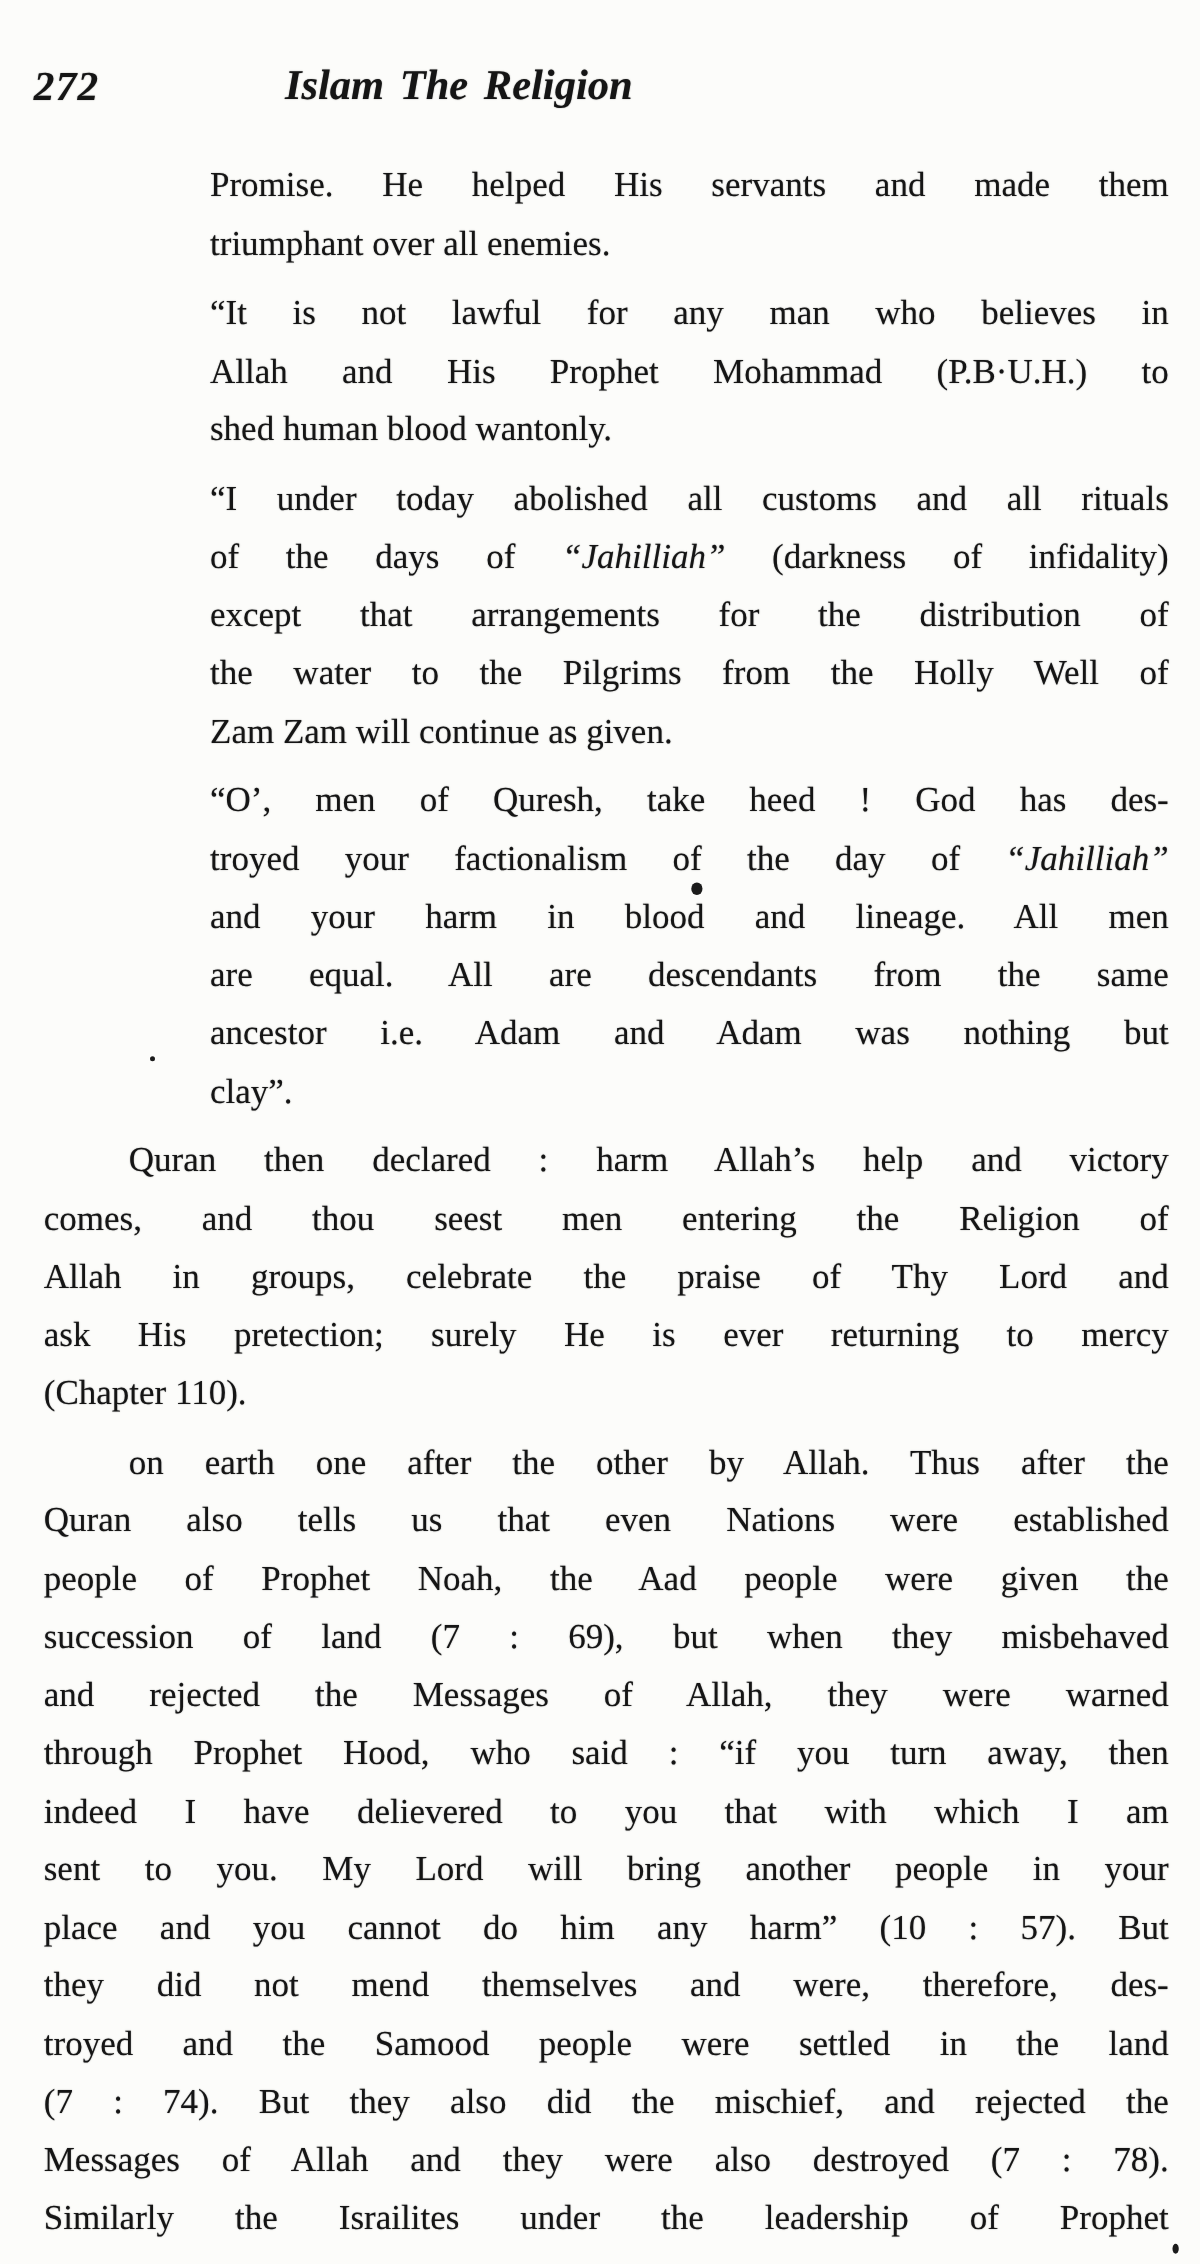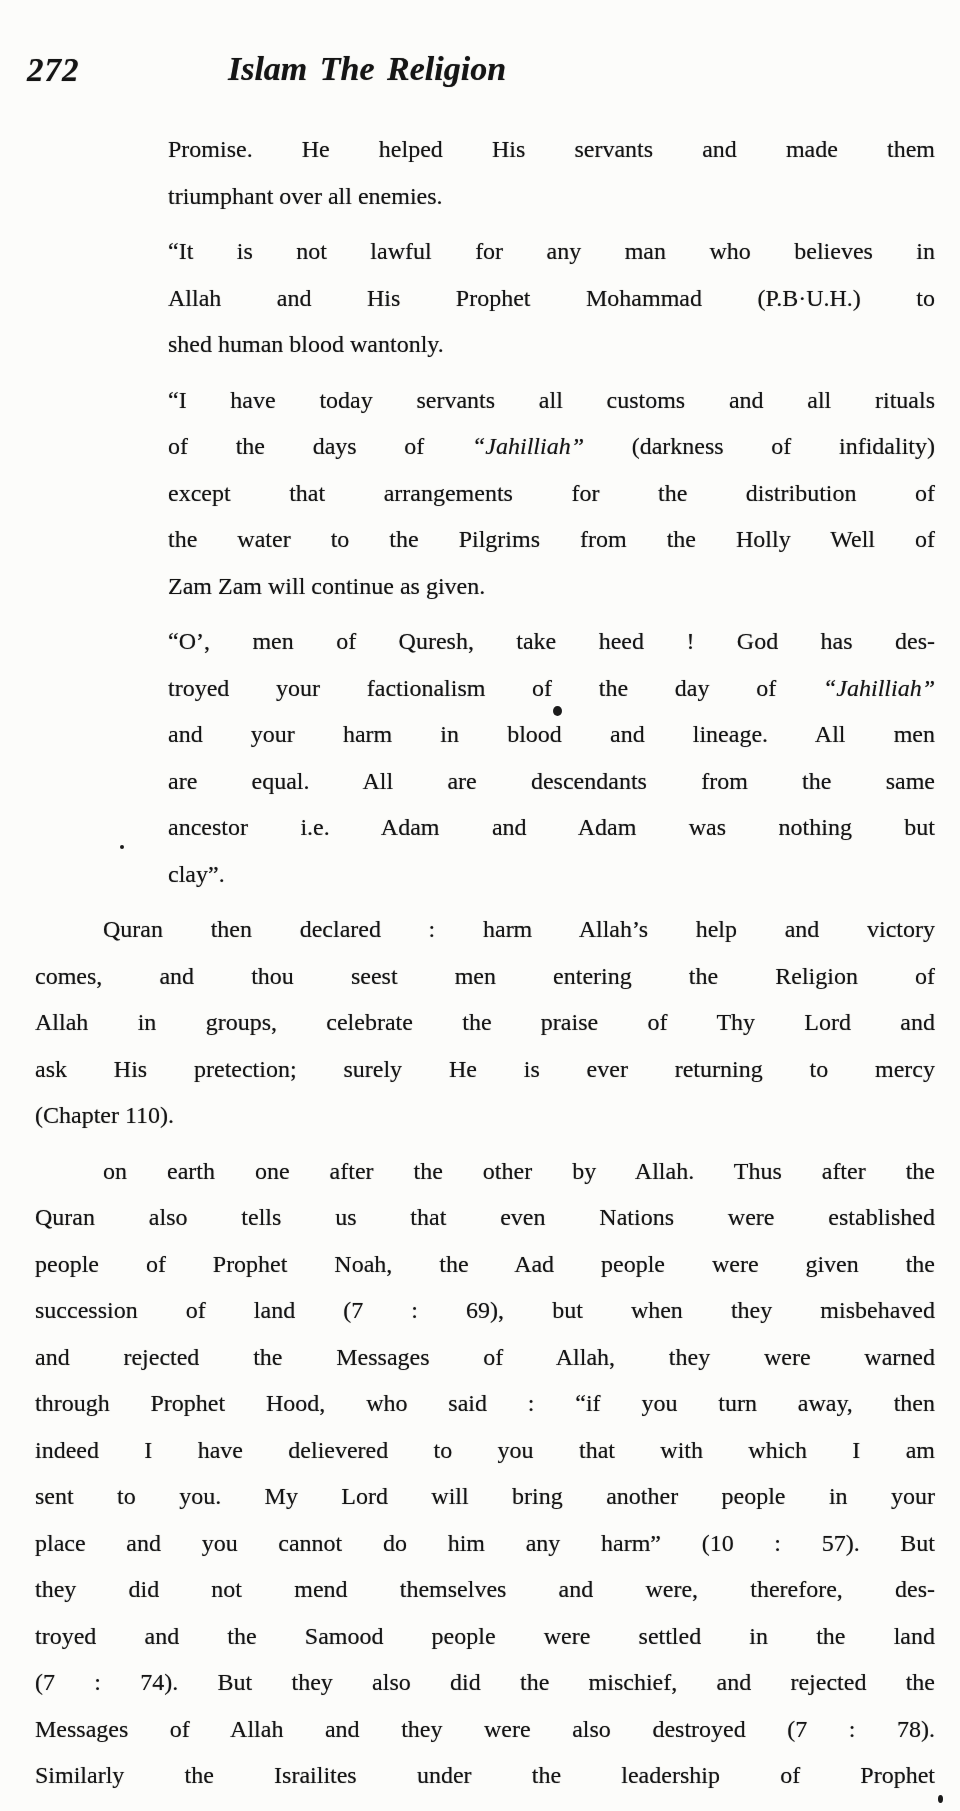--- a/index.html
+++ b/index.html
@@ -26,21 +26,21 @@
   .page-title {
     position: absolute; left: 332px; top: 0;
     transform: translateX(-50%);
     font-size: 34px; font-weight: bold; font-style: italic;
     white-space: nowrap;
     word-spacing: 4px;
     text-align: right;
   }
   .content {
     margin-top: 30px;
-    font-size: 24px;
+    font-size: 28px;
     line-height: 46.5px;
   }
   .para { margin: 0 0 9px 0; }
   .para:last-child { margin-bottom: 0; }
   .para.quote { margin-left: 133px; }
   .para.body .line:first-child { text-indent: 68px; }
   .line {
     text-align: justify;
     text-align-last: justify;
   }
@@ -64,21 +64,21 @@
       <div class="para quote">
         <div class="line">Promise.  He helped His servants and made them</div>
         <div class="line short-last">triumphant over all enemies.</div>
       </div>
       <div class="para quote">
         <div class="line">“It is not lawful for any man who believes in</div>
         <div class="line">Allah and His Prophet Mohammad (P.B·U.H.) to</div>
         <div class="line short-last">shed human blood wantonly.</div>
       </div>
       <div class="para quote">
-        <div class="line">“I have today servants all customs and all rituals</div>
+        <div class="line">“I under today abolished all customs and all rituals</div>
         <div class="line"><span>of the days of </span><i>“Jahilliah”</i><span> (darkness of infidality)</span></div>
         <div class="line">except that arrangements for the distribution of</div>
         <div class="line">the water to the Pilgrims from the Holly Well of</div>
         <div class="line short-last">Zam Zam will continue as given.</div>
       </div>
       <div class="para quote">
         <div class="line">“O’, men of Quresh, take heed !  God has des-</div>
         <div class="line"><span>troyed your factionalism of the day of </span><i>“Jahilliah”</i><span></span></div>
         <div class="line">and your harm in blood and lineage.  All men</div>
         <div class="line">are equal.  All are descendants from the same</div>

